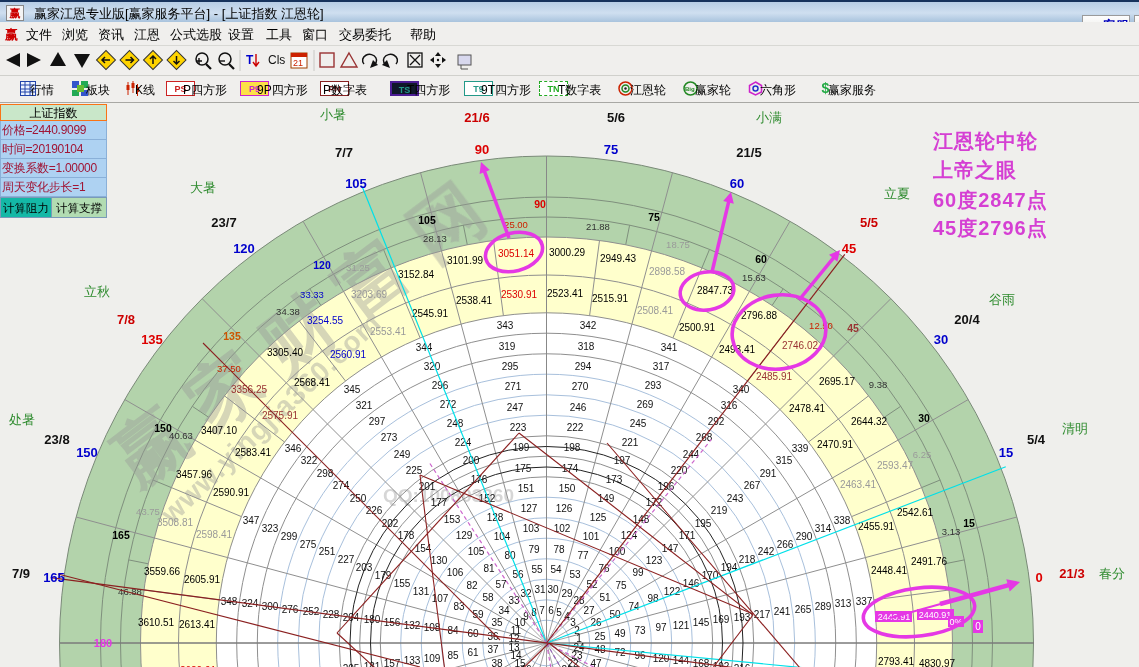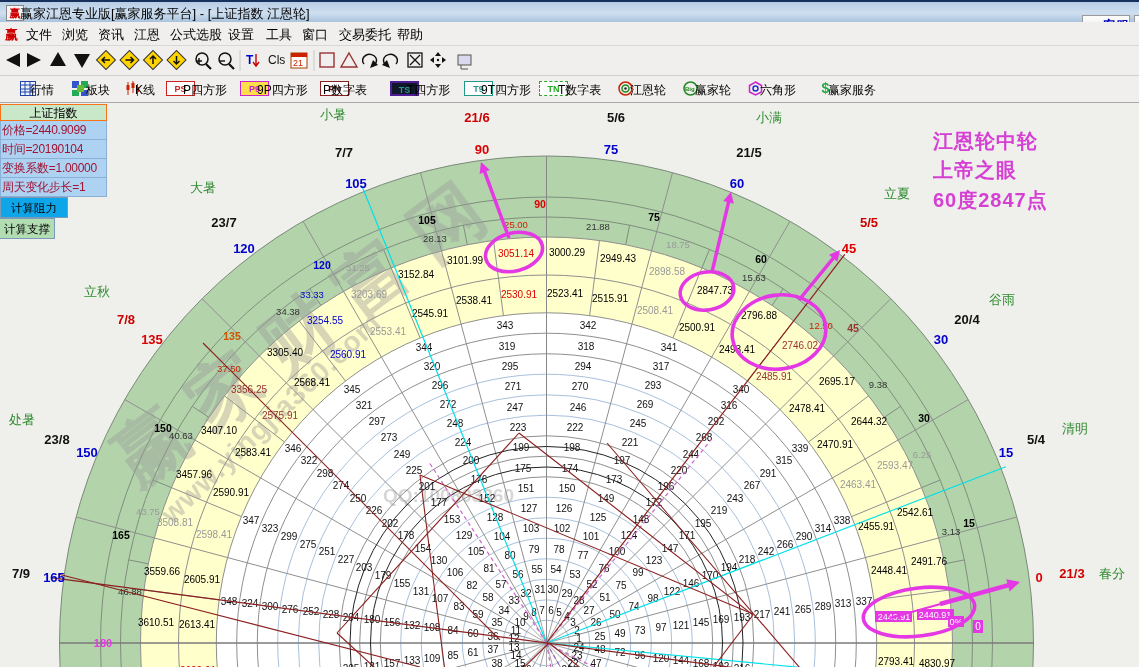--- a/index.html
+++ b/index.html
@@ -1,16 +1,16 @@
 <!DOCTYPE html>
 <html><head><meta charset="utf-8"><style>
 *{margin:0;padding:0;box-sizing:border-box}
 body{width:1139px;height:667px;font-family:"Liberation Sans",sans-serif;overflow:hidden;background:#efefec}
 #title{position:absolute;left:0;top:0;width:1139px;height:22px;background:linear-gradient(to bottom,#b7cde5 0%,#cfdff0 55%,#a9c3dd 100%);border-top:2px solid #16325c}
-#title .txt{position:absolute;left:20px;top:3px;font-size:13px;color:#000}
+#title .txt{position:absolute;left:34px;top:3px;font-size:13px;color:#000}
 #ticon{position:absolute;left:6px;top:3px;width:18px;height:16px;background:#f4f4f4;border:1px solid #888;color:#cc0000;font-weight:bold;font-size:11px;text-align:center;line-height:15px}
 .tbtn{position:absolute;top:13px;height:20px;background:linear-gradient(#fdfdfd,#e8e8e4);border:1px solid #9a9a9a;border-bottom-color:#6a6a6a;color:#0000bb;font-size:13px;font-weight:bold;text-align:right;line-height:19px}
 #menu{position:absolute;left:0;top:22px;width:1139px;height:24px;background:#f0efed;border-bottom:1px solid #d8d8d4;font-size:13px;color:#000}
 #menu span{position:absolute;top:4px}
 #tb2{position:absolute;left:0;top:46px;width:1139px;height:30px;background:#f0efed;border-bottom:1px solid #d0d0cc}
 #tb3{position:absolute;left:0;top:76px;width:1139px;height:27px;background:#f0efed;border-bottom:1px solid #a8a8a4;font-size:12px;color:#000}
 #tb3 span.lb{position:absolute;top:6px}
 #tb3 .ic{position:absolute;top:5px;width:29px;height:15px;font-size:9px;font-weight:bold;text-align:center;line-height:14px}
 #chart{position:absolute;left:0;top:103px;width:1139px;height:564px;background:#efefec;overflow:hidden}
 #panel{position:absolute;left:0;top:104px;width:107px;font-size:12px}
@@ -29,21 +29,21 @@
     <span style="left:5px;color:#cc0000;font-weight:bold">赢</span>
     <span style="left:26px">文件</span>
     <span style="left:62px">浏览</span>
     <span style="left:98px">资讯</span>
     <span style="left:134px">江恩</span>
     <span style="left:170px">公式选股</span>
     <span style="left:228px">设置</span>
     <span style="left:266px">工具</span>
     <span style="left:302px">窗口</span>
     <span style="left:339px">交易委托</span>
-    <span style="left:397px">帮助</span>
+    <span style="left:410px">帮助</span>
   </div>
 <div id="tb2"><svg width="1139" height="29">
       <polygon points="20,7 20,21 6,14" fill="#111"></polygon>
       <polygon points="27,7 27,21 41,14" fill="#111"></polygon>
       <polygon points="58,6 66,20 50,20" fill="#111"></polygon>
       <polygon points="74,8 90,8 82,22" fill="#111"></polygon>
       <rect x="99.3" y="7.3" width="13.4" height="13.4" fill="#ffd400" stroke="#333" transform="rotate(45 106.0 14)"></rect>
       <path d="M110.0 14h-8m3 -3l-3 3 3 3" stroke="#111" stroke-width="1.5" fill="none"></path>
       <rect x="122.8" y="7.3" width="13.4" height="13.4" fill="#ffd400" stroke="#333" transform="rotate(45 129.5 14)"></rect>
       <path d="M125.5 14h8m-3 -3l3 3 -3 3" stroke="#111" stroke-width="1.5" fill="none"></path>
@@ -652,21 +652,22 @@
 <line x1="799" y1="197" x2="836.2" y2="151.6" stroke="#e538e5" stroke-width="3.5"></line>
 <polygon points="840,147 837.4,158.7 829.0,151.8" fill="#e538e5"></polygon>
 <ellipse cx="919" cy="509" rx="56" ry="24" fill="none" stroke="#e538e5" stroke-width="3.6" transform="rotate(-7 919 509)"></ellipse>
 <line x1="890" y1="515" x2="955" y2="497" stroke="#e538e5" stroke-width="2"></line>
 <line x1="940" y1="501" x2="1014.2" y2="480.6" stroke="#e538e5" stroke-width="4.5"></line>
 <polygon points="1020,479 1009.7,488.4 1006.3,476.2" fill="#e538e5"></polygon>
 </svg>
 <div class="gtxt" style="left:933px;top:25px">江恩轮中轮</div>
 <div class="gtxt" style="left:933px;top:54px">上帝之眼</div>
 <div class="gtxt" style="left:933px;top:84px">60度2847点</div>
+<div class="gtxt" style="left:933px;top:112px">45度2796点</div>
 </div>
 <div id="panel">
 <div class="hd">上证指数</div>
 <div class="rw">价格=2440.9099</div>
 <div class="rw">时间=20190104</div>
 <div class="rw">变换系数=1.00000</div>
 <div class="rw">周天变化步长=1</div>
-<div><span class="bt" style="width:68px;background:#0ea5e9">计算阻力</span><span class="bt" style="width:55px;background:#b2dcb2;border-left:none">计算支撑</span></div>
+<div><span class="bt" style="width:52px;background:#14b8a6">计算阻力</span><span class="bt" style="width:55px;background:#b2dcb2;border-left:none">计算支撑</span></div>
 </div>
 
 </body></html>

